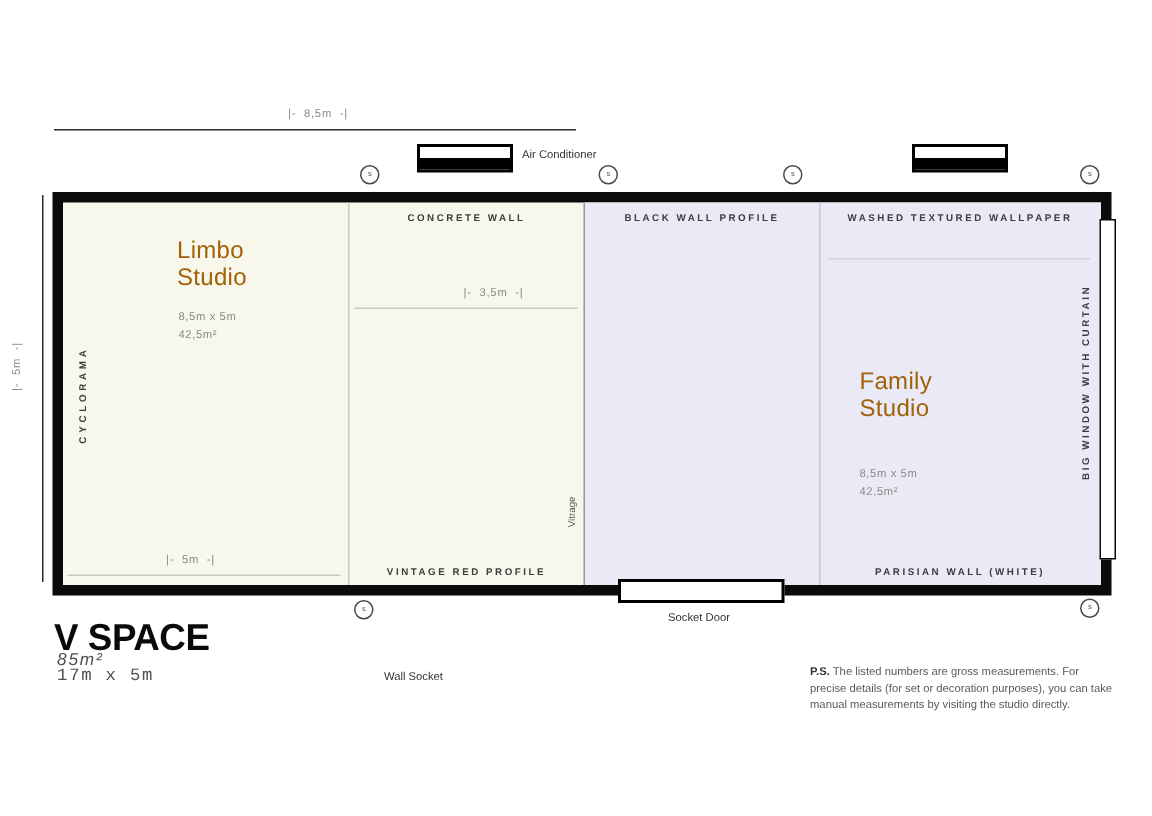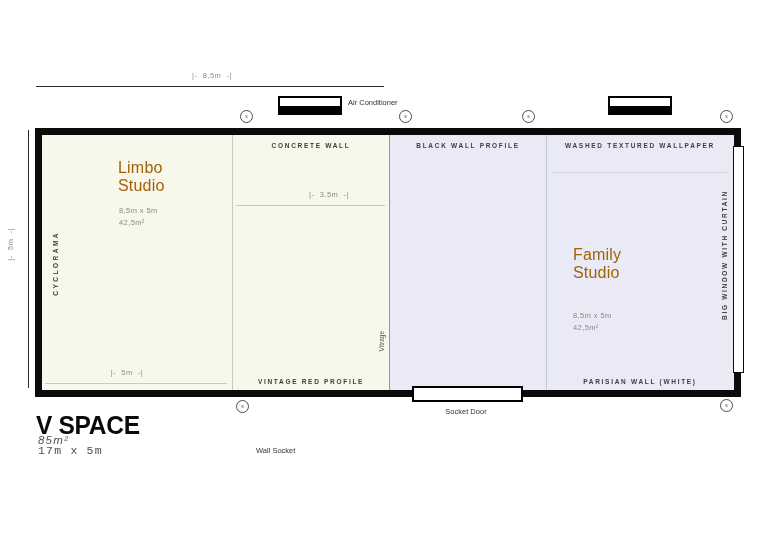--- a/index.html
+++ b/index.html
@@ -135,14 +135,15 @@
 
   <div class="socket" style="left:236px; top:400px;">
       <span>s</span>
     </div>
   <div class="label-sm" style="left:256px; top:403px;margin-top:43px;">Wall Socket</div>
 
   <div class="brand">V SPACE</div>
   <div class="brand-dims" style="left:38px; top:444px;font-family:Liberation Mono, monospace;">17m x 5m</div>
   <div class="brand-dims" style="left:38px; top:434px;font-style:italic;">85m²</div>
 
+  <div class="ps-note"><b>P.S.</b><span> The listed numbers are gross measurements. For precise details (for set or decoration purposes), you can take manual measurements by visiting the studio directly.</span></div>
 
 </div>
 
 </body></html>

